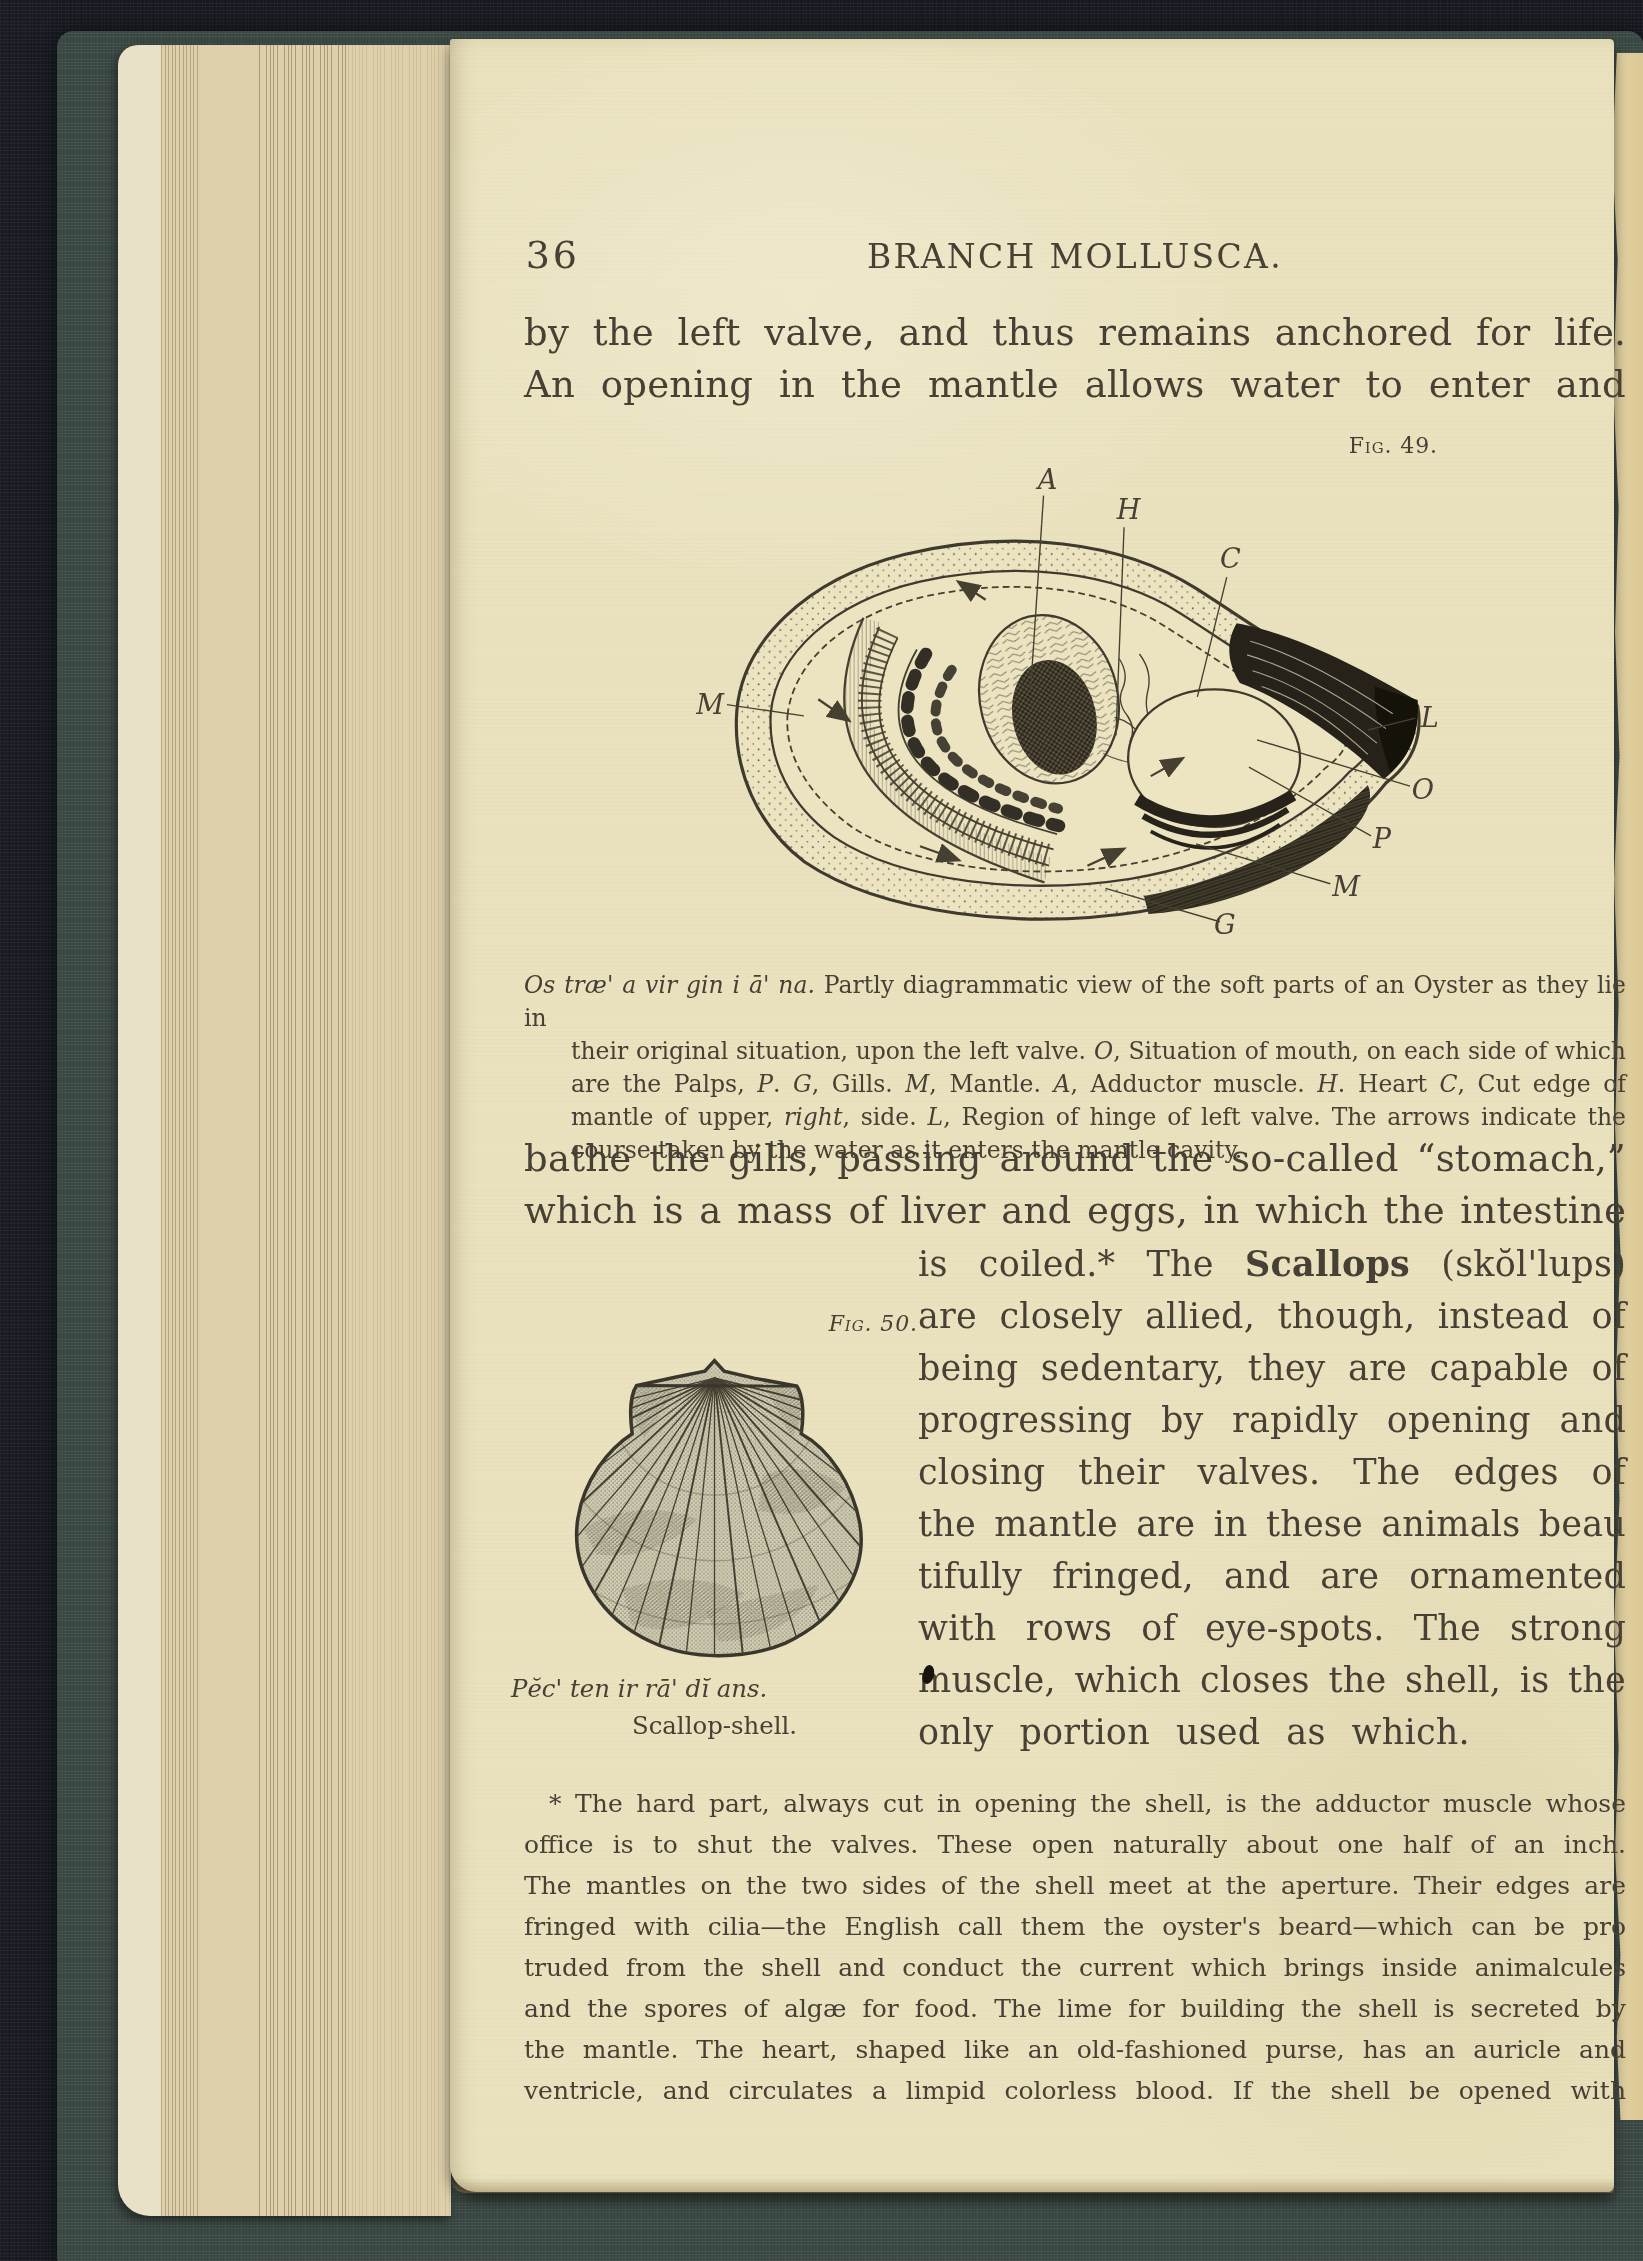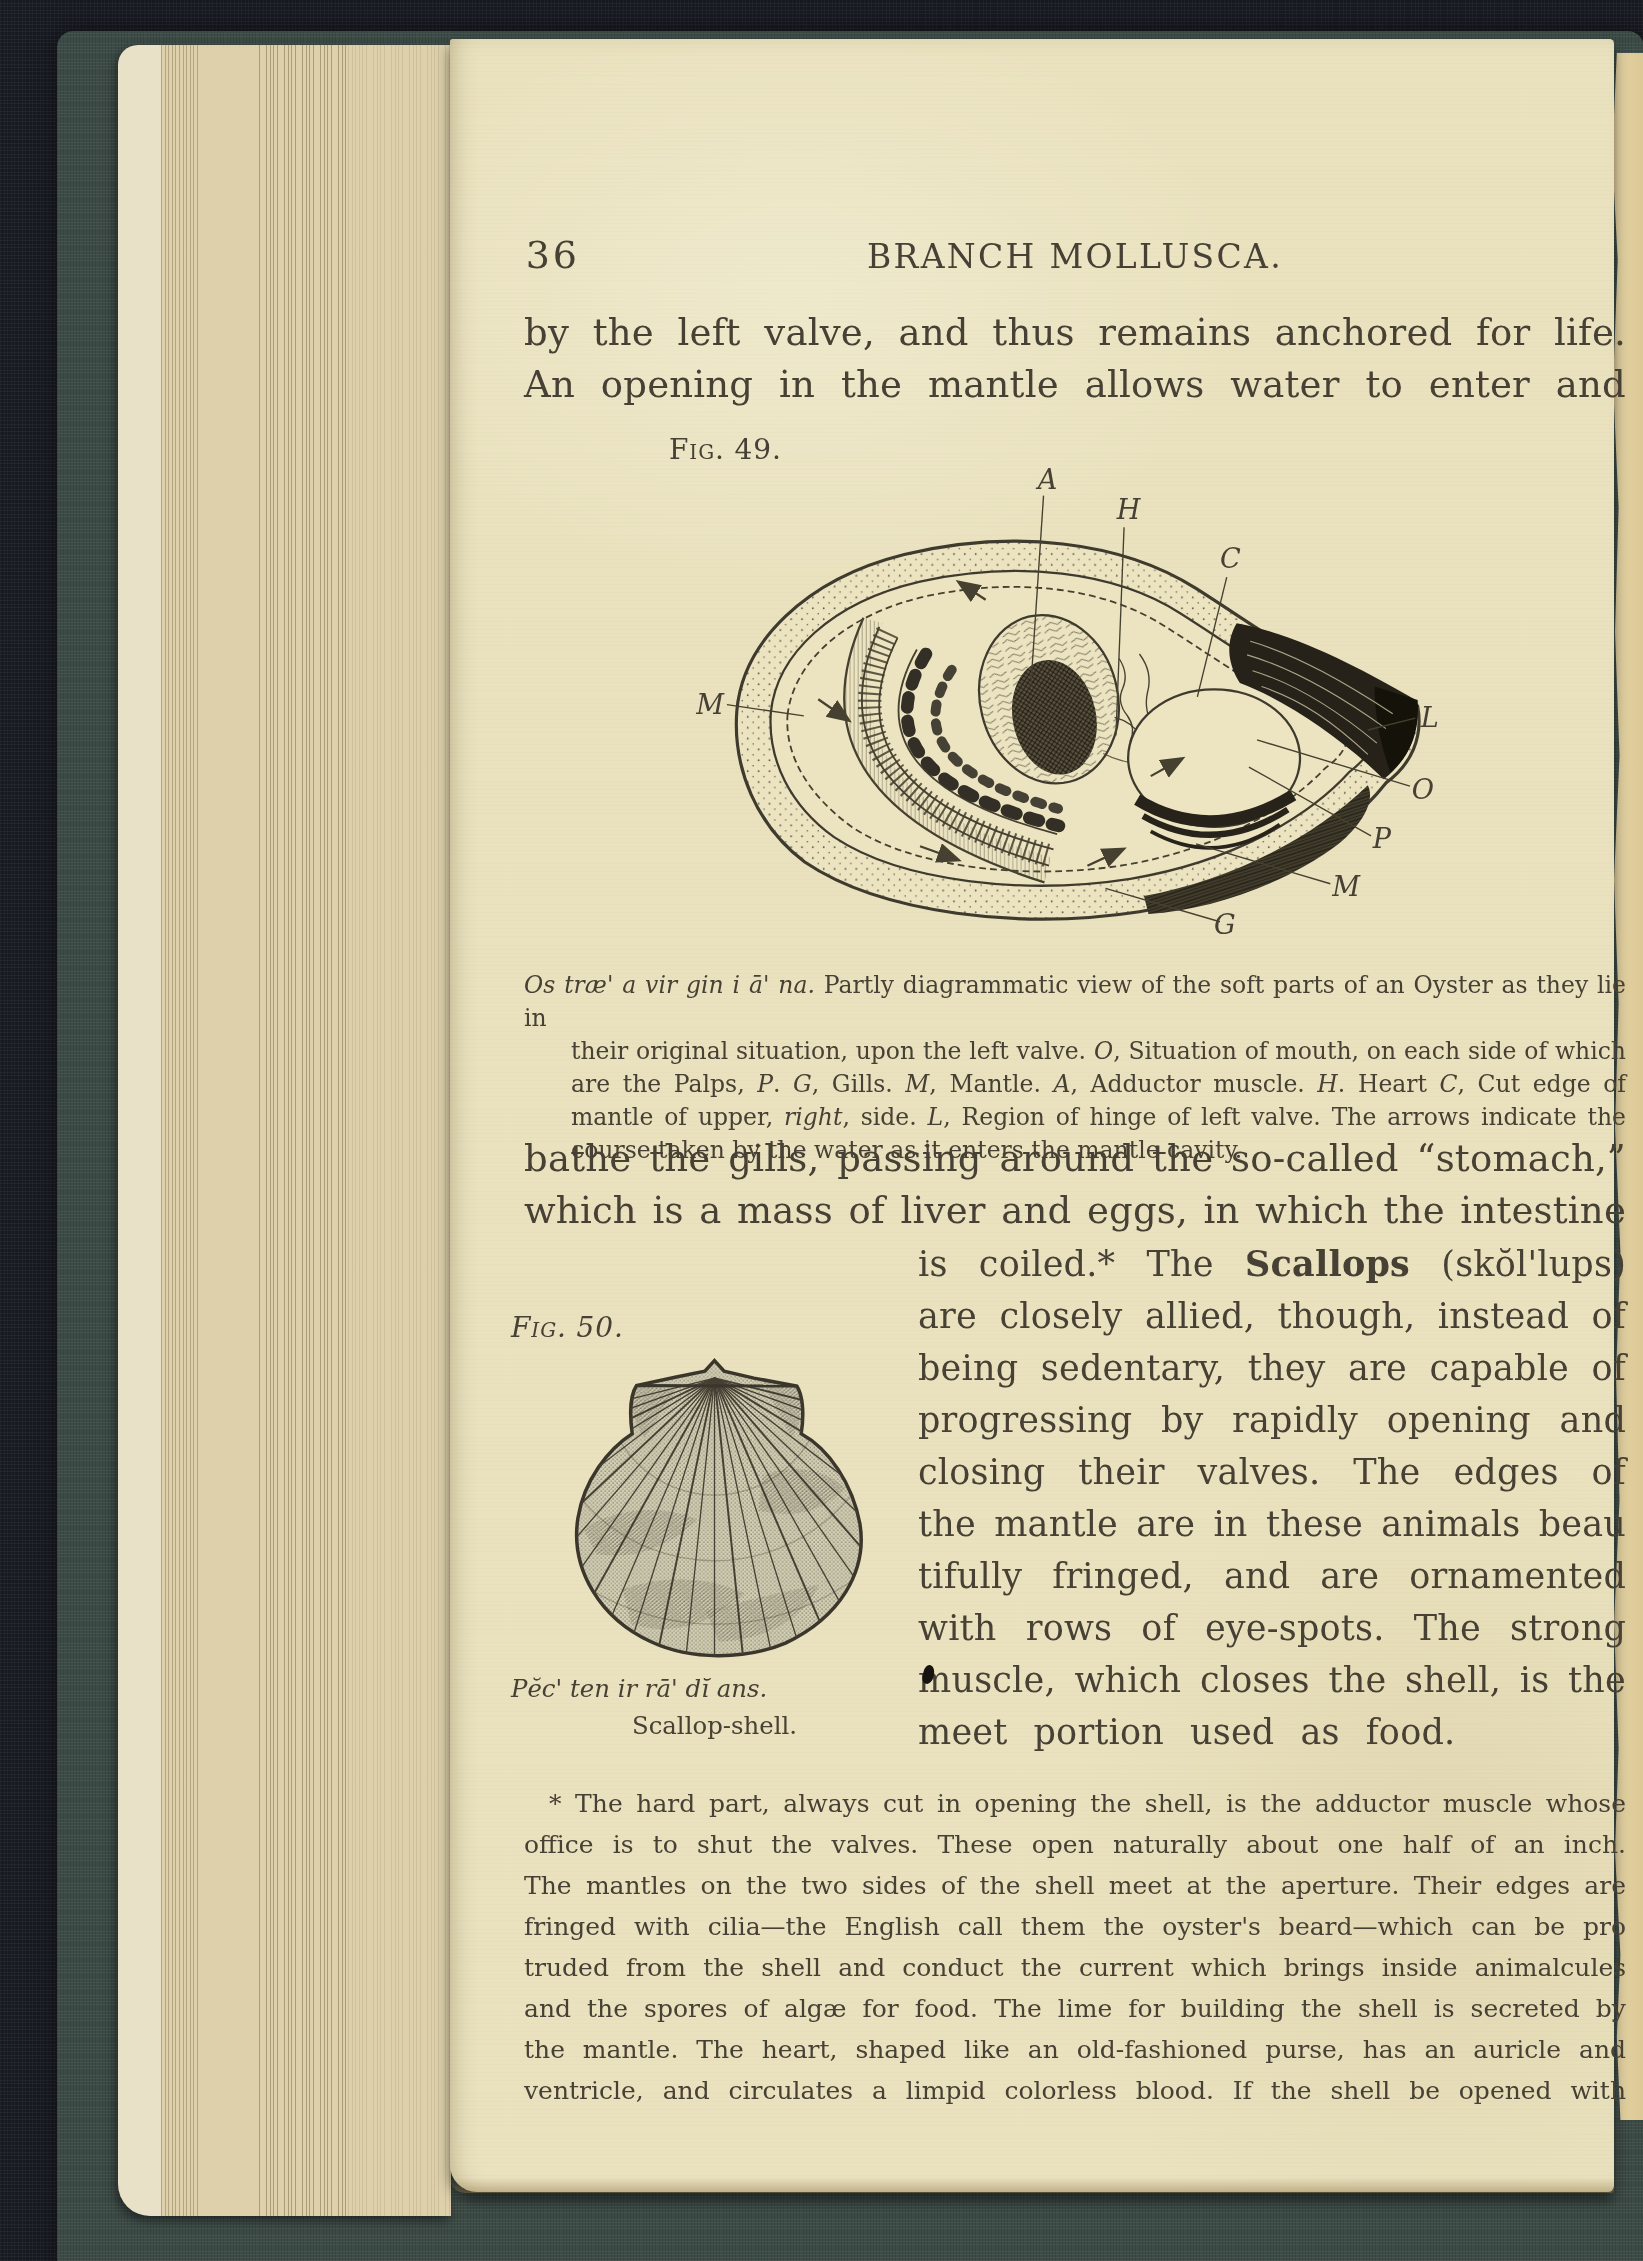--- a/index.html
+++ b/index.html
@@ -54,21 +54,21 @@
     background: linear-gradient(180deg, rgba(140,115,70,.0), rgba(150,125,80,.45));
     border-radius: 0 0 6.3px 27px; }
   .ink { color: #474034; }
   .tline { line-height: 52px; letter-spacing: 0.2px; }
   .jl { text-align: justify; text-align-last: justify; }
   .header-row { position: absolute; left: 74px; top: 194px; width: 1102px; height: 50px; }
   .page-number { position: absolute; left: 1.8px; top: 0; font-size: 38px; letter-spacing: 2.7px; }
   .running-title { position: absolute; left: 0; width: 100%; top: 3.6px; text-align: center;
     font-size: 33px; letter-spacing: 2.3px; }
   .para1 { position: absolute; left: 74px; top: 268px; width: 1102px; font-size: 37px; }
-  .fig-label { position: absolute; font-variant-caps: small-caps; font-size: 28px; letter-spacing: 0.9px; text-align: left; }
+  .fig-label { position: absolute; font-variant-caps: small-caps; font-size: 22px; letter-spacing: 0.9px; text-align: right; }
   .fig49-label { left: 219px; top: 394px; width: 769px; }
   .fig49-figure { position: absolute; left: 219px; top: 425px; width: 769px; height: 484px; }
   .caption49 { position: absolute; left: 74px; top: 930px; width: 1102px; font-size: 23.5px; }
   .caption49 .cline { line-height: 33px; }
   .caption49 .cline.ind { margin-left: 47px; }
   .para2 { position: absolute; left: 74px; top: 1094px; width: 1102px; font-size: 37px; }
   .right-col { position: absolute; left: 468px; top: 1199px; width: 708px; font-size: 35px; }
   .fig50-label { left: 61px; top: 1272px; width: 407px; font-style: italic; }
   .fig50-figure { position: absolute; left: 61px; top: 1305px; width: 407px; height: 324px; }
   .fig50-cap-latin { position: absolute; left: 61px; top: 1635px; width: 407px; text-align: left;
@@ -253,21 +253,21 @@
   <div class="right-col">
     <div class="tline jl"><span>is coiled.*  The </span><span class="b">Scallops</span><span> (skŏl'lups)</span></div>
     <div class="tline jl">are closely allied, though, instead of</div>
     <div class="tline jl">being sedentary, they are capable of</div>
     <div class="tline jl">progressing by rapidly opening and</div>
     <div class="tline jl">closing their valves.  The edges of</div>
     <div class="tline jl">the mantle are in these animals beau</div>
     <div class="tline jl">tifully fringed, and are ornamented</div>
     <div class="tline jl">with rows of eye-spots.  The strong</div>
     <div class="tline jl">muscle, which closes the shell, is the</div>
-    <div class="tline left-last">meet portion used as food.</div>
+    <div class="tline left-last">only portion used as which.</div>
   </div>
 
   <div class="fig-label fig50-label">Fig. 50.</div>
 
   <svg class="fig50-figure" viewBox="0 0 900 740" xmlns="http://www.w3.org/2000/svg">
     <defs>
       <pattern id="halftone" width="9" height="9" patternUnits="userSpaceOnUse">
         <rect width="9" height="9" fill="#d5d1b6"></rect>
         <circle cx="2.5" cy="2.5" r="1.6" fill="#4e4a3c"></circle>
         <circle cx="7" cy="7" r="1.2" fill="#4e4a3c"></circle>

